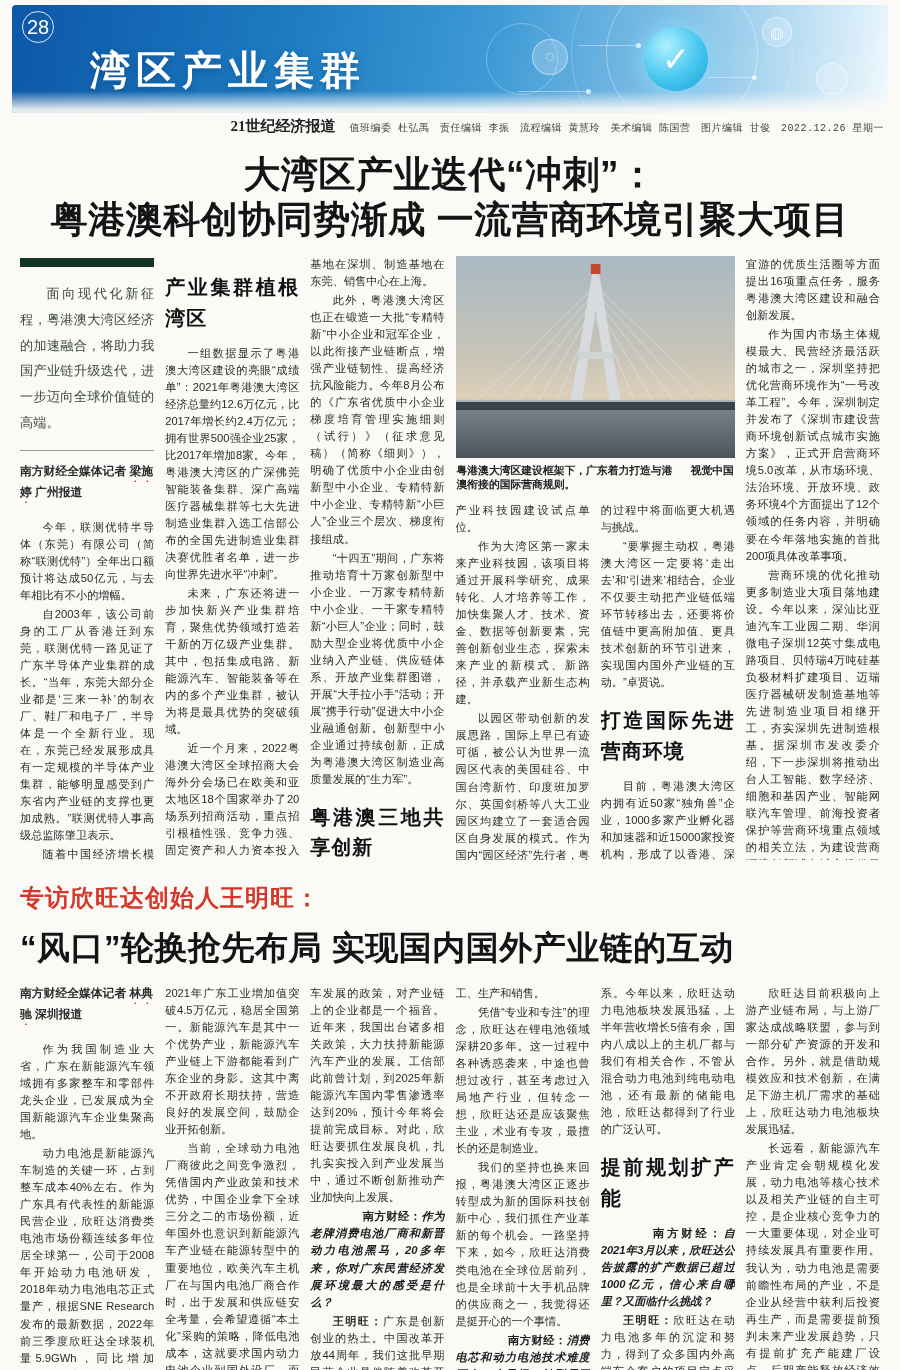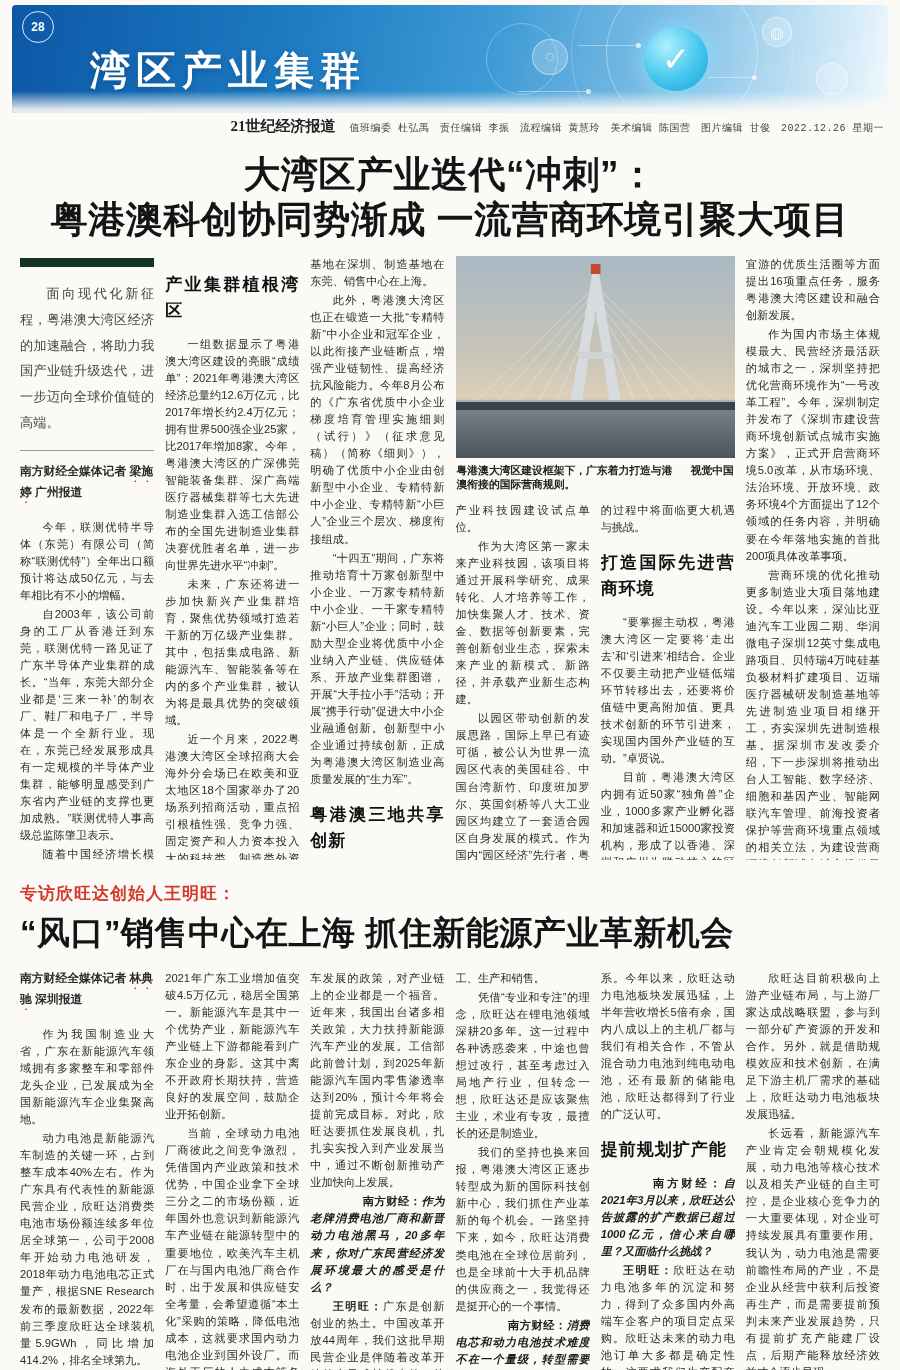--- a/index.html
+++ b/index.html
@@ -5,21 +5,21 @@
 <style>
   html,body{margin:0;padding:0;background:#e8e6e0;}
   .page{position:relative;width:900px;height:1370px;margin:0 auto;background:#fbfaf7;
         font-family:"Liberation Sans","DejaVu Sans",sans-serif;color:#2b2b2b;overflow:hidden;}
   
   .banner{position:relative;margin:5px 12px 0;height:108px;border-radius:4px;overflow:hidden;
           background:linear-gradient(100deg,#0d57a6 0%,#1d7cc2 32%,#3f9bd6 55%,#8ec6e9 78%,#d8edf9 95%,#f2f9fd 100%);}
   .banner:after{content:"";position:absolute;left:0;right:0;bottom:0;height:22px;
           background:linear-gradient(180deg,rgba(251,250,247,0) 0%,rgba(251,250,247,.9) 85%);}
   .pagenum{position:absolute;left:10px;top:6px;width:30px;height:30px;border:1.5px solid rgba(255,255,255,.85);
-          border-radius:50%;color:#fff;font-size:12px;font-weight:700;display:flex;align-items:center;justify-content:center;}
+          border-radius:50%;color:#fff;font-size:20px;font-weight:400;display:flex;align-items:center;justify-content:center;}
   .banner-title{position:absolute;left:78px;top:38px;color:#fff;font-size:40px;font-weight:800;letter-spacing:6px;
           text-shadow:0 2px 6px rgba(10,60,110,.45);}
   .art{position:absolute;top:0;bottom:0;right:0;width:430px;pointer-events:none;}
   .ring{position:absolute;border-radius:50%;border:1.5px solid rgba(255,255,255,.38);}
   .ring.r1{width:150px;height:150px;right:130px;top:-28px;}
   .ring.r2{width:220px;height:220px;right:95px;top:-62px;border-color:rgba(255,255,255,.2);}
   .ring.r3{width:70px;height:70px;right:330px;top:18px;border-color:rgba(255,255,255,.3);}
   .chip{position:absolute;width:34px;height:34px;border-radius:50%;background:rgba(255,255,255,.22);
         border:1px solid rgba(255,255,255,.45);color:#eaf7ff;font-size:16px;display:flex;align-items:center;justify-content:center;}
   .check-badge{position:absolute;right:180px;top:22px;width:64px;height:64px;border-radius:50%;
@@ -34,40 +34,40 @@
   .masthead{font-family:"Liberation Serif","DejaVu Serif",serif;font-weight:800;font-size:15px;color:#222;}
   .credits{font-size:10px;color:#444;letter-spacing:.5px;font-family:Liberation Mono, monospace;}
   
   .a1-head{margin:16px 20px 14px;color:#141414;font-weight:800;line-height:1.22;letter-spacing:.5px;}
   .a1-head .h1l{font-size:37px;text-align:center;}
   .cols{display:grid;grid-template-columns:repeat(6,1fr);gap:11px;margin:0 20px;}
   .a1-cols{height:604px;overflow:hidden;}
   .col{overflow:hidden;font-size:11.2px;line-height:1.52;}
   .blk{margin:0 0 2px;text-align:justify;text-indent:2em;}
   .t-pc{text-indent:0;}
-  .t-h{text-indent:0;font-size:17px;font-weight:800;letter-spacing:1px;margin:14px 0 12px;color:#111;}
+  .t-h{text-indent:0;font-size:20px;font-weight:800;letter-spacing:1px;margin:14px 0 12px;color:#111;}
   .t-q{font-style:italic;font-weight:700;color:#1c1c1c;}
   .t-q .pfx{font-style:normal;padding-left:30px;}
   .pfx{font-weight:800;}
   .leadbar{height:9px;background:#143526;margin:2px 0 14px;}
   .lead{font-size:13.2px;font-weight:400;line-height:1.95;color:#3c4a40;text-indent:2em;text-align:justify;margin:0;}
   .lead-rule{border:none;border-top:1px solid #9a9a9a;margin:14px 0 12px;}
   .byline{font-weight:800;font-size:11.8px;margin:0 0 14px;text-indent:0;}
   .byline .rep{text-emphasis:dot #c2261f;-webkit-text-emphasis:dot #c2261f;text-emphasis-position:under left;
                -webkit-text-emphasis-position:under;}
   .col2-top{margin-top:2px;}
   
   .photo-wrap{grid-column:4 / span 2;display:flex;flex-direction:column;overflow:hidden;}
   .bridge-photo{width:100%;height:202px;display:block;}
   .caption-row{display:flex;align-items:baseline;gap:10px;padding:6px 1px 10px;font-size:10.8px;font-weight:700;color:#222;}
   .caption-row .credit{margin-left:auto;font-weight:800;white-space:nowrap;}
   .sub2{display:grid;grid-template-columns:1fr 1fr;gap:11px;flex:1;overflow:hidden;}
   
   .a2-block{margin:22px 20px 0;}
-  .kicker{color:#d4382b;font-size:17px;font-weight:800;letter-spacing:1px;margin:0 0 6px;}
+  .kicker{color:#d4382b;font-size:24px;font-weight:800;letter-spacing:1px;margin:0 0 12px;}
   .a2-headline{color:#141414;font-size:33px;font-weight:800;letter-spacing:.5px;margin:0 0 14px;}
   .a2-cols{height:452px;overflow:hidden;}
 </style>
 </head>
 <body>
 
 <div class="page">
 
   <div class="banner">
     <div class="pagenum">28</div>
@@ -169,37 +169,37 @@
         <span class="credit">视觉中国</span>
       </div>
       <div class="sub2">
         <div class="col">
             <p class="blk t-pc">产业科技园建设试点单位。</p>
             <p class="blk t-p">作为大湾区第一家未来产业科技园，该项目将通过开展科学研究、成果转化、人才培养等工作，加快集聚人才、技术、资金、数据等创新要素，完善创新创业生态，探索未来产业的新模式、新路径，并承载产业新生态构建。</p>
             <p class="blk t-p">以园区带动创新的发展思路，国际上早已有迹可循，被公认为世界一流园区代表的美国硅谷、中国台湾新竹、印度班加罗尔、英国剑桥等八大工业园区均建立了一套适合园区自身发展的模式。作为国内“园区经济”先行者，粤港澳大湾区产业园区历经40多年迭代，已由最初的“要素群集”阶段的园区1.0时代，发展到聚焦产业链的2.0版，并向打造产业生态、产业社区的3.0版探索。</p>
           </div>
         <div class="col">
             <p class="blk t-pc">的过程中将面临更大机遇与挑战。</p>
+            <p class="blk t-p">“要掌握主动权，粤港澳大湾区一定要将‘走出去’和‘引进来’相结合。企业不仅要主动把产业链低端环节转移出去，还要将价值链中更高附加值、更具技术创新的环节引进来，实现国内国外产业链的互动。”卓贤说。</p>
             <p class="blk t-h">打造国际先进营商环境</p>
-            <p class="blk t-p">“要掌握主动权，粤港澳大湾区一定要将‘走出去’和‘引进来’相结合。企业不仅要主动把产业链低端环节转移出去，还要将价值链中更高附加值、更具技术创新的环节引进来，实现国内国外产业链的互动。”卓贤说。</p>
             <p class="blk t-p">目前，粤港澳大湾区内拥有近50家“独角兽”企业，1000多家产业孵化器和加速器和近15000家投资机构，形成了以香港、深圳和广州为联动核心的区域科技创新体系，进而带动全国整体产业链升级，逐步向全球价值链的高端发展。</p>
           </div>
       </div>
     </div>
 
     <div class="col">
         <p class="blk t-pc">宜游的优质生活圈等方面提出16项重点任务，服务粤港澳大湾区建设和融合创新发展。</p>
         <p class="blk t-p">作为国内市场主体规模最大、民营经济最活跃的城市之一，深圳坚持把优化营商环境作为“一号改革工程”。今年，深圳制定并发布了《深圳市建设营商环境创新试点城市实施方案》，正式开启营商环境5.0改革，从市场环境、法治环境、开放环境、政务环境4个方面提出了12个领域的任务内容，并明确要在今年落地实施的首批200项具体改革事项。</p>
         <p class="blk t-p">营商环境的优化推动更多制造业大项目落地建设。今年以来，深汕比亚迪汽车工业园二期、华润微电子深圳12英寸集成电路项目、贝特瑞4万吨硅基负极材料扩建项目、迈瑞医疗器械研发制造基地等先进制造业项目相继开工，夯实深圳先进制造根基。据深圳市发改委介绍，下一步深圳将推动出台人工智能、数字经济、细胞和基因产业、智能网联汽车管理、前海投资者保护等营商环境重点领域的相关立法，为建设营商环境创新试点城市提供最根本、最稳定、最长久的保障。</p>
       </div>
   </div>
 
   <div class="a2-block">
     <p class="kicker">专访欣旺达创始人王明旺：</p>
-    <p class="a2-headline">“风口”销售中心在上海  抓住新能源产业革新机会</p>
+    <p class="a2-headline">“风口”轮换抢先布局  实现国内国外产业链的互动</p>
   </div>
   <div class="cols a2-cols">
     <div class="col">
       <p class="byline"><span>南方财经全媒体记者</span> <span class="rep">林典驰</span> <span>深圳报道</span></p>
       <div>
           <p class="blk t-p">作为我国制造业大省，广东在新能源汽车领域拥有多家整车和零部件龙头企业，已发展成为全国新能源汽车企业集聚高地。</p>
           <p class="blk t-p">动力电池是新能源汽车制造的关键一环，占到整车成本40%左右。作为广东具有代表性的新能源民营企业，欣旺达消费类电池市场份额连续多年位居全球第一，公司于2008年开始动力电池研发，2018年动力电池电芯正式量产，根据SNE Research发布的最新数据，2022年前三季度欣旺达全球装机量5.9GWh，同比增加414.2%，排名全球第九。</p>
         </div>
     </div>
     <div class="col">

